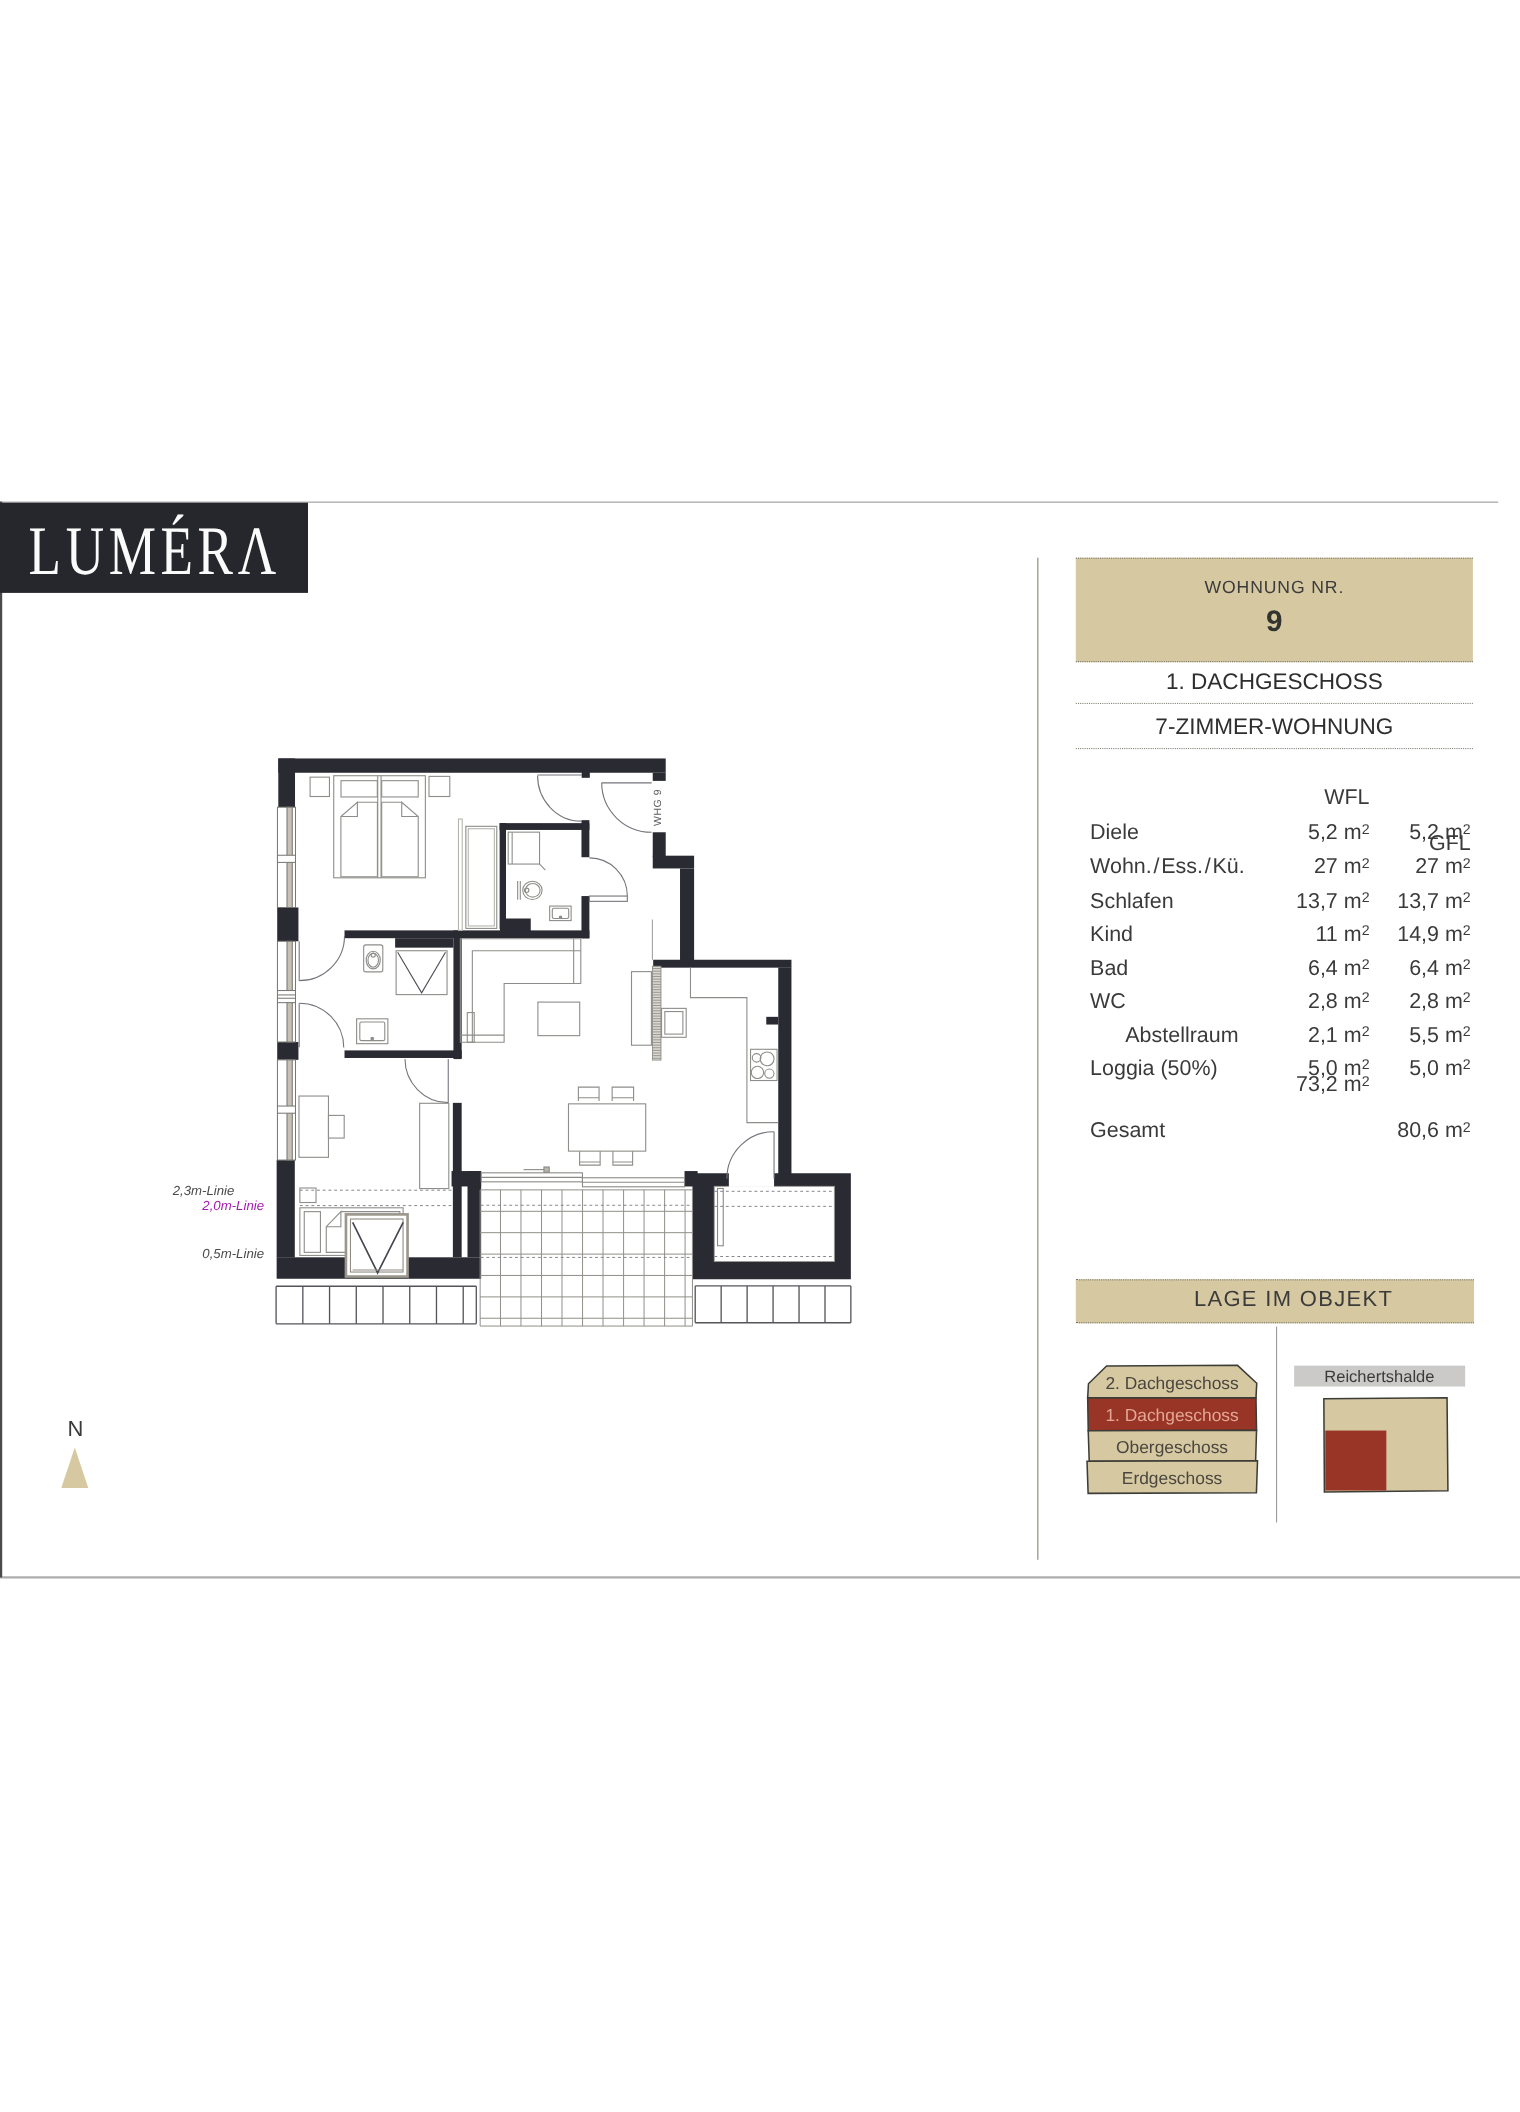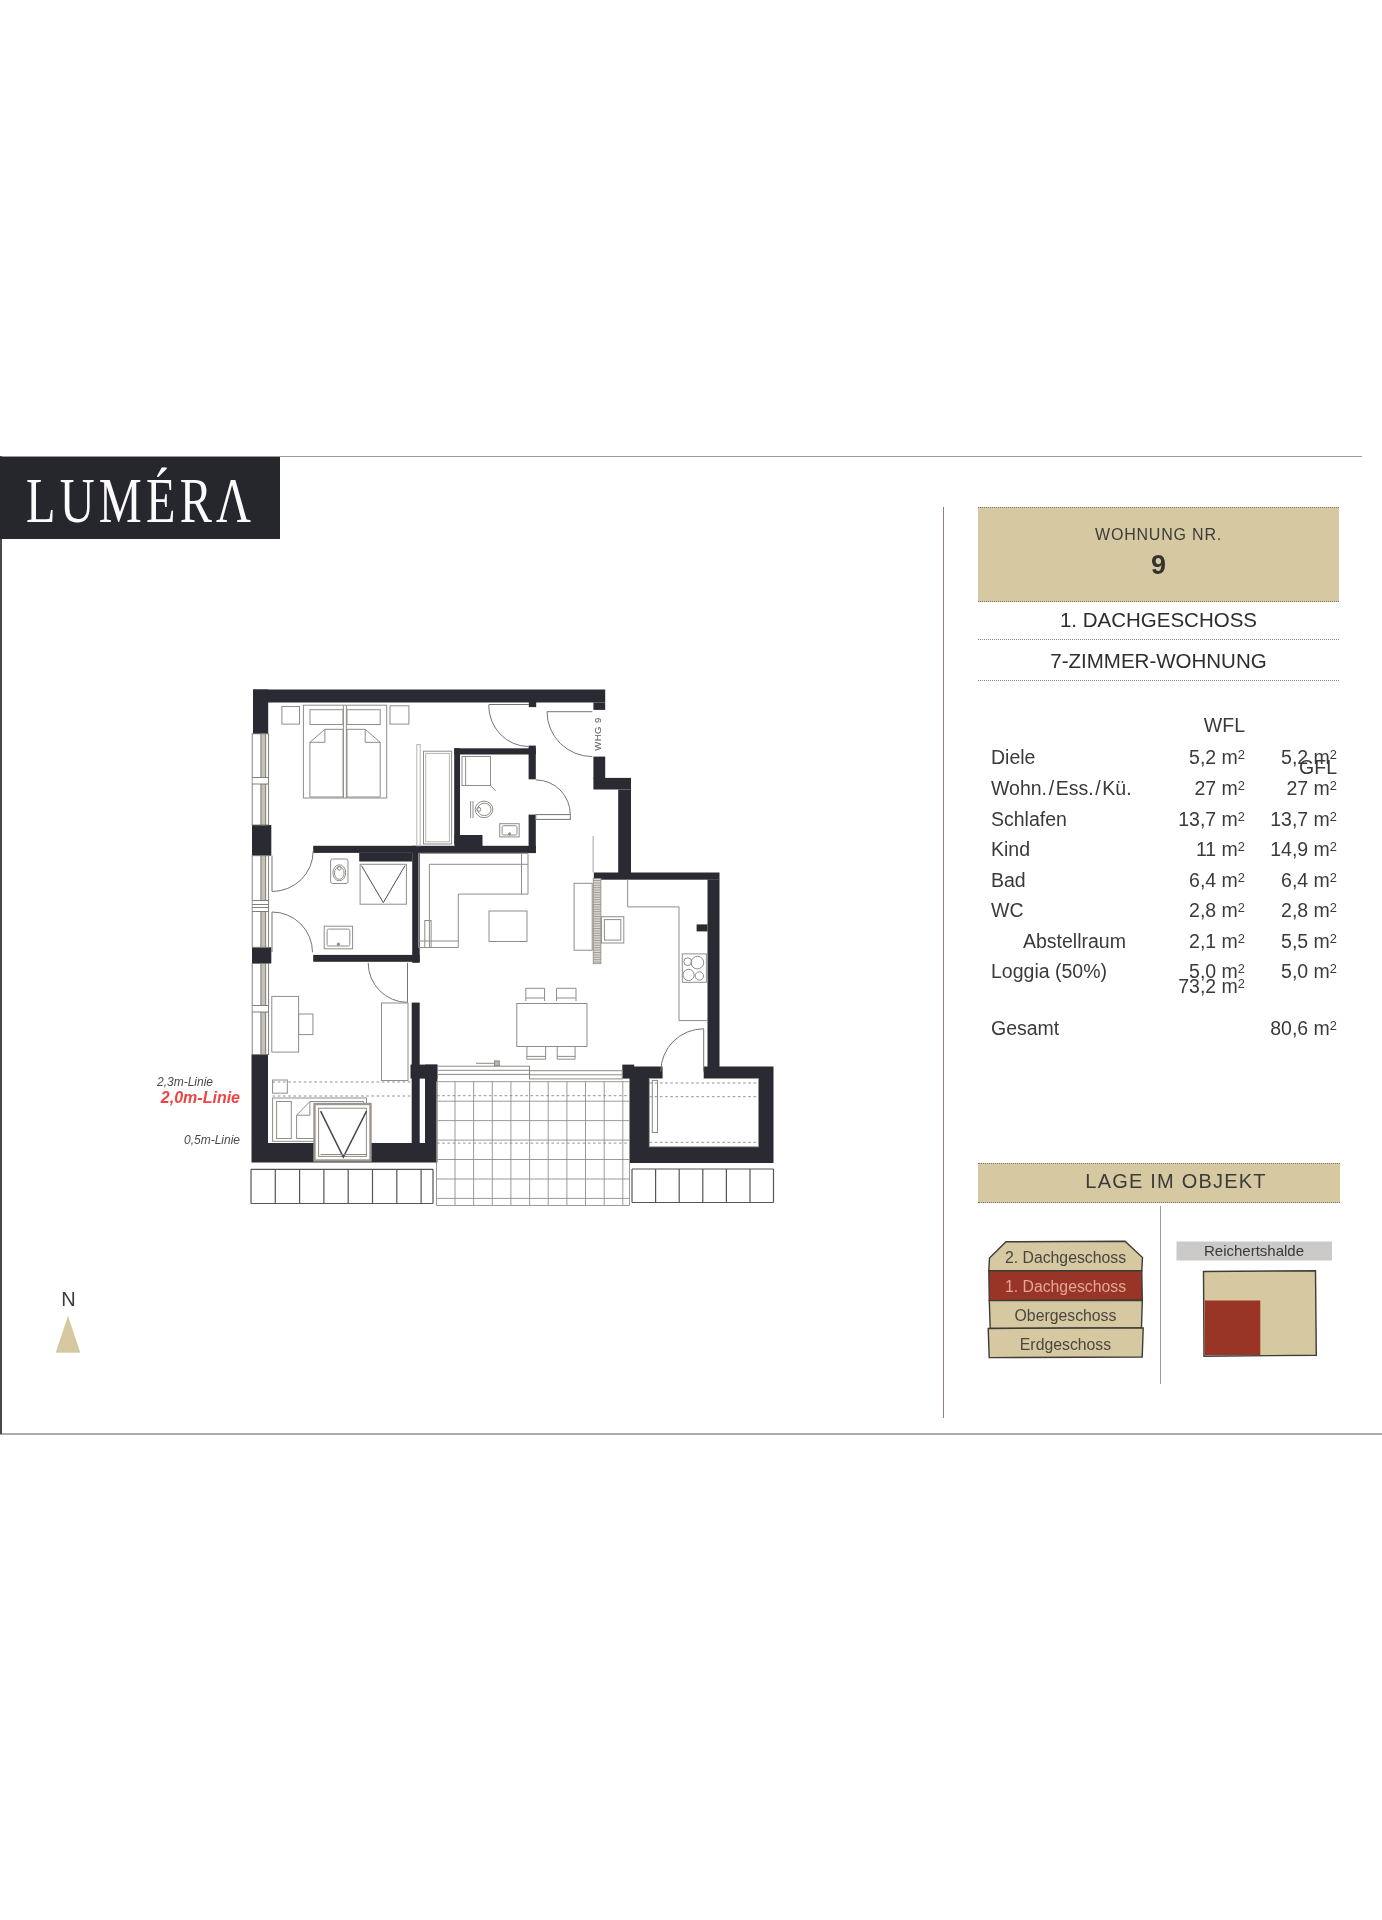--- a/index.html
+++ b/index.html
@@ -88,22 +88,22 @@
      border-top:1px dotted #77776a;border-bottom:1px dotted #77776a;"></div>
 
 <div class="abs" style="left:978px;top:1170px;width:396px;text-align:center;font-size:20px;
      letter-spacing:1.2px;color:#3b3b3b;">LAGE IM OBJEKT</div>
 
 <div class="abs" style="left:1160px;top:1206px;width:1.1px;height:178px;background:#9b9b9b;"></div>
 
 <div class="abs" style="left:130px;top:1075px;width:110px;text-align:center;font-size:12px;
      font-style:italic;color:#4a4a4a;">2,3m-Linie</div>
 
-<div class="abs" style="left:130px;top:1089px;width:110px;text-align:right;font-size:16px;
-     font-style:italic;color:#ef4444;font-weight:bold;">2,0m-Linie</div>
+<div class="abs" style="left:130px;top:1089px;width:110px;text-align:right;font-size:12px;
+     font-style:italic;color:#a21caf;">2,0m-Linie</div>
 
 <div class="abs" style="left:130px;top:1132.5px;width:110px;text-align:right;font-size:12px;
      font-style:italic;color:#4a4a4a;">0,5m-Linie</div>
 
 <div class="abs" style="left:50px;top:1288px;width:37px;text-align:center;font-size:20px;color:#3a3a3a;">N</div>
 
 <svg class="abs" style="left:0;top:0;" width="1382" height="1920" viewBox="0 0 1382 1920" fill="none">
 <g stroke-linecap="butt" stroke-linejoin="miter">
 
 <g fill="#2a2a33" stroke="none">

